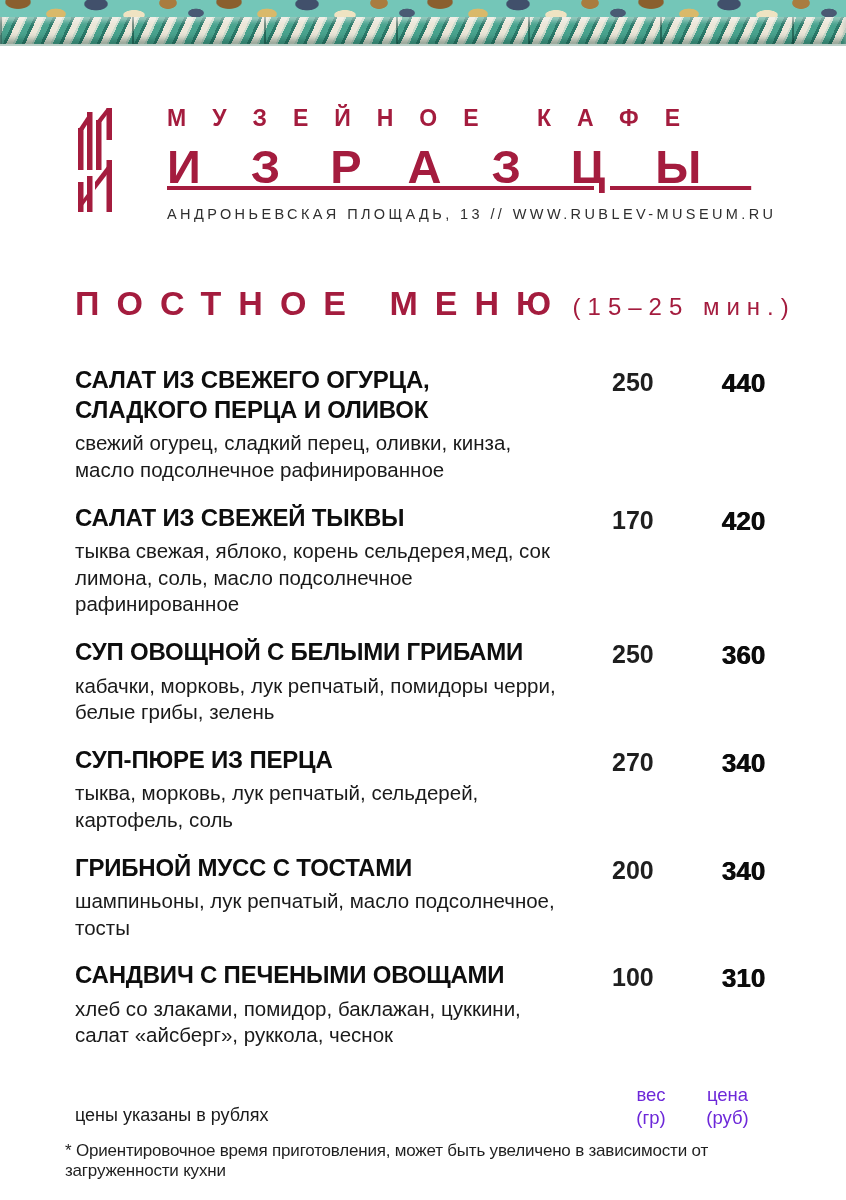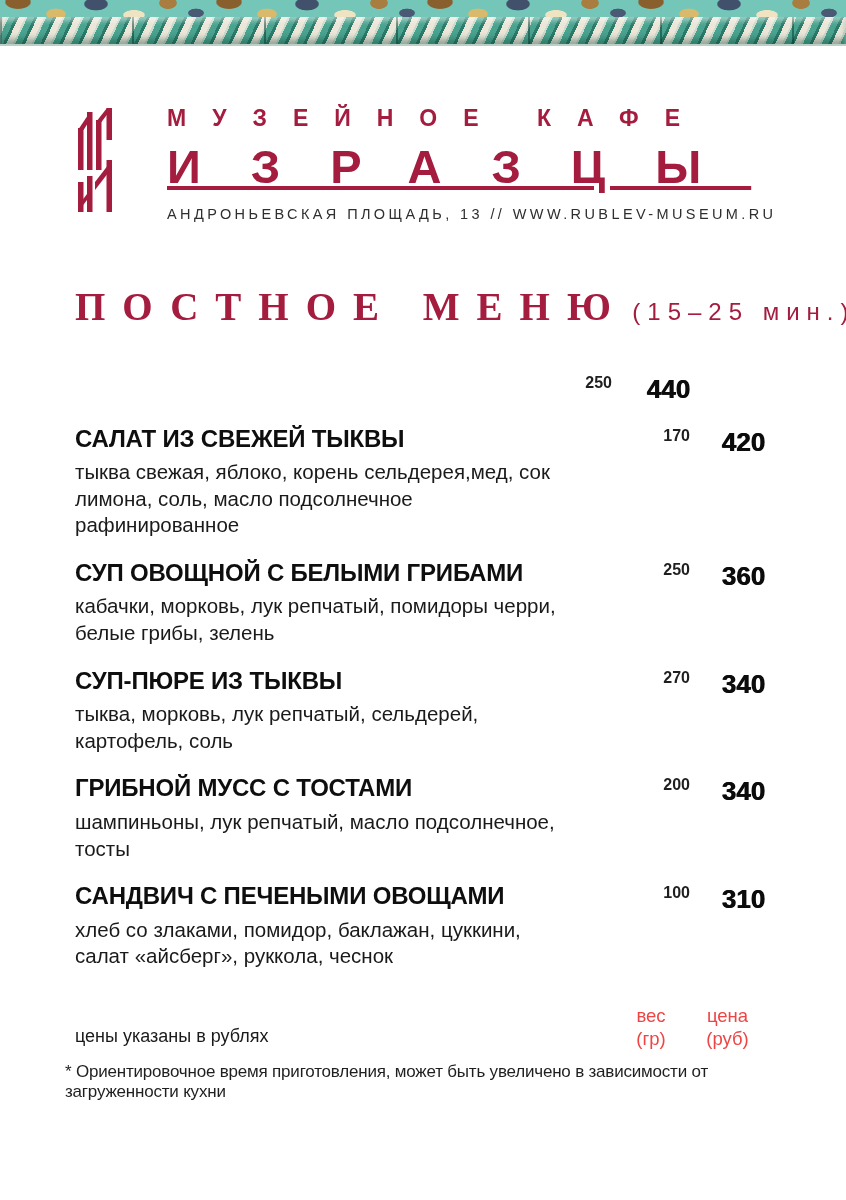--- a/index.html
+++ b/index.html
@@ -44,41 +44,41 @@
   .brand{
     color:var(--crimson);font-weight:700;font-size:47px;
     letter-spacing:50px;white-space:nowrap;line-height:1;margin-top:13px;text-decoration:underline;
   }
   .address{
     font-size:14.5px;letter-spacing:3.4px;color:#2f2f2f;
     margin-top:17px;white-space:nowrap;font-weight:400;line-height:1;
   }
   
   .menu-title-row{margin-top:62px;white-space:nowrap;}
-  .menu-title{color:var(--crimson);font-size:39px;font-weight:700;letter-spacing:17px;font-family:Liberation Serif, serif;}
+  .menu-title{color:var(--crimson);font-size:34px;font-weight:700;letter-spacing:17px;}
   .menu-time{color:var(--crimson);font-size:24px;font-weight:400;letter-spacing:7px;margin-left:0;}
   
   .items{margin-top:42px;}
   .menu-item{display:grid;grid-template-columns:1fr 78px 75px;margin-bottom:19px;}
   .item-name{
     font-size:24px;font-weight:700;line-height:1.27;letter-spacing:-0.2px;
     color:#0e0e0e;max-width:488px;
   }
   .item-desc{
     font-size:20.5px;line-height:1.3;color:#1a1a1a;margin-top:5px;max-width:500px;
   }
-  .item-weight{font-size:16px;font-weight:700;text-align:right;padding-top:3px;color:#1f1f1f;}
+  .item-weight{font-size:25px;font-weight:700;text-align:left;padding-top:3px;color:#1f1f1f;}
   .item-price{
     font-size:26px;font-weight:700;text-align:right;padding-top:3px;color:#0c0c0c;
     text-shadow:0.6px 0 0 currentColor;
   }
   
   .footer-row{display:grid;grid-template-columns:1fr 78px 75px;align-items:end;margin-top:34px;}
   .currency-note{font-size:18px;color:#1a1a1a;padding-bottom:3px;}
-  .col-header{text-align:center;font-size:18.5px;line-height:1.25;color:#ef4444;}
+  .col-header{text-align:center;font-size:18.5px;line-height:1.25;color:#6d28d9;}
   .col-header span{display:block;}
   .disclaimer{font-size:17px;color:#1f1f1f;margin-top:12px;margin-left:-10px;letter-spacing:-0.2px;}
   :root{--crimson:#A41C3E;}
 </style>
 </head>
 <body>
 
 <div class="page">
 
   <div class="tile-band">
@@ -113,20 +113,24 @@
       </div>
     </header>
 
     <div class="menu-title-row">
       <span class="menu-title">ПОСТНОЕ МЕНЮ</span>
       <span class="menu-time">(15–25 мин.)</span>
     </div>
 
     <div class="items" id="items">
   <div class="menu-item">
+    <div class="item-text">
+      <div class="item-name">САЛАТ ИЗ СВЕЖЕГО ОГУРЦА, СЛАДКОГО ПЕРЦА И ОЛИВОК</div>
+      <div class="item-desc">свежий огурец, сладкий перец, оливки, кинза, масло подсолнечное рафинированное</div>
+    </div>
     <div class="item-weight">250</div>
     <div class="item-price">440</div>
   </div>
 
   <div class="menu-item">
     <div class="item-text">
       <div class="item-name">САЛАТ ИЗ СВЕЖЕЙ ТЫКВЫ</div>
       <div class="item-desc">тыква свежая, яблоко, корень сельдерея,мед, сок лимона, соль, масло подсолнечное рафинированное</div>
     </div>
     <div class="item-weight">170</div>
@@ -137,21 +141,21 @@
     <div class="item-text">
       <div class="item-name">СУП ОВОЩНОЙ С БЕЛЫМИ ГРИБАМИ</div>
       <div class="item-desc">кабачки, морковь, лук репчатый, помидоры черри, белые грибы, зелень</div>
     </div>
     <div class="item-weight">250</div>
     <div class="item-price">360</div>
   </div>
 
   <div class="menu-item">
     <div class="item-text">
-      <div class="item-name">СУП-ПЮРЕ ИЗ ТЫКВЫ</div>
+      <div class="item-name">СУП-ПЮРЕ ИЗ ПЕРЦА</div>
       <div class="item-desc">тыква, морковь, лук репчатый, сельдерей, картофель, соль</div>
     </div>
     <div class="item-weight">270</div>
     <div class="item-price">340</div>
   </div>
 
   <div class="menu-item">
     <div class="item-text">
       <div class="item-name">ГРИБНОЙ МУСС С ТОСТАМИ</div>
       <div class="item-desc">шампиньоны, лук репчатый, масло подсолнечное, тосты</div>

